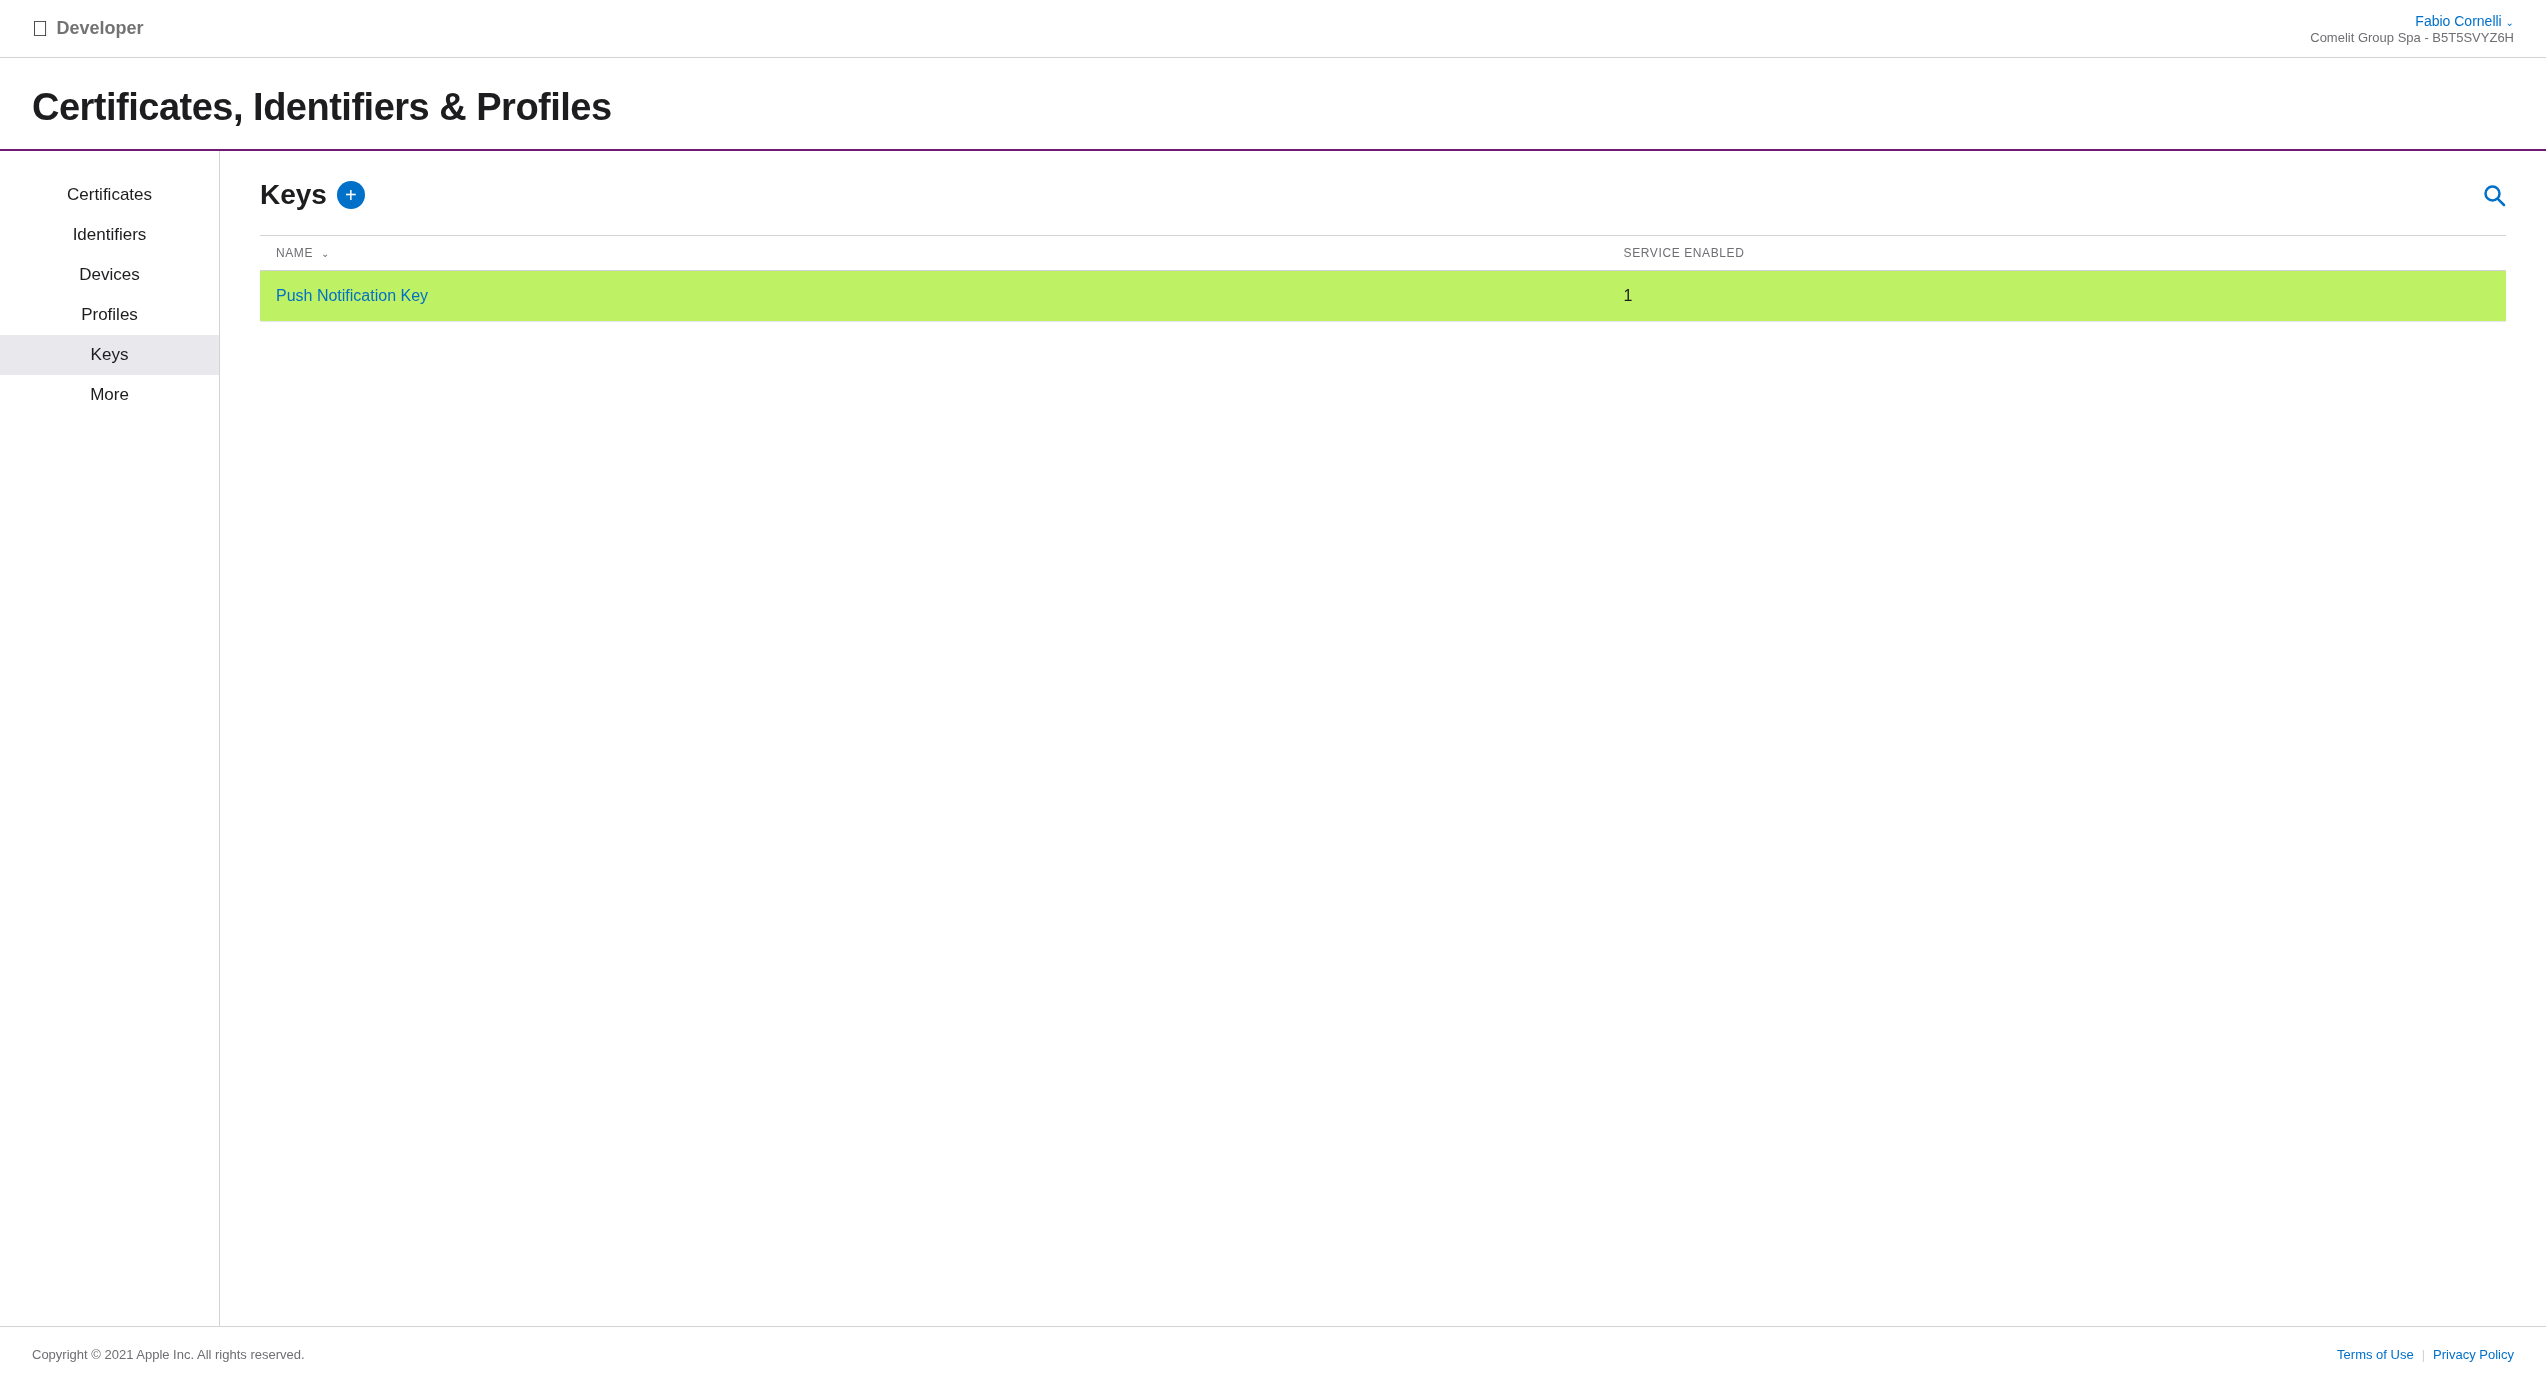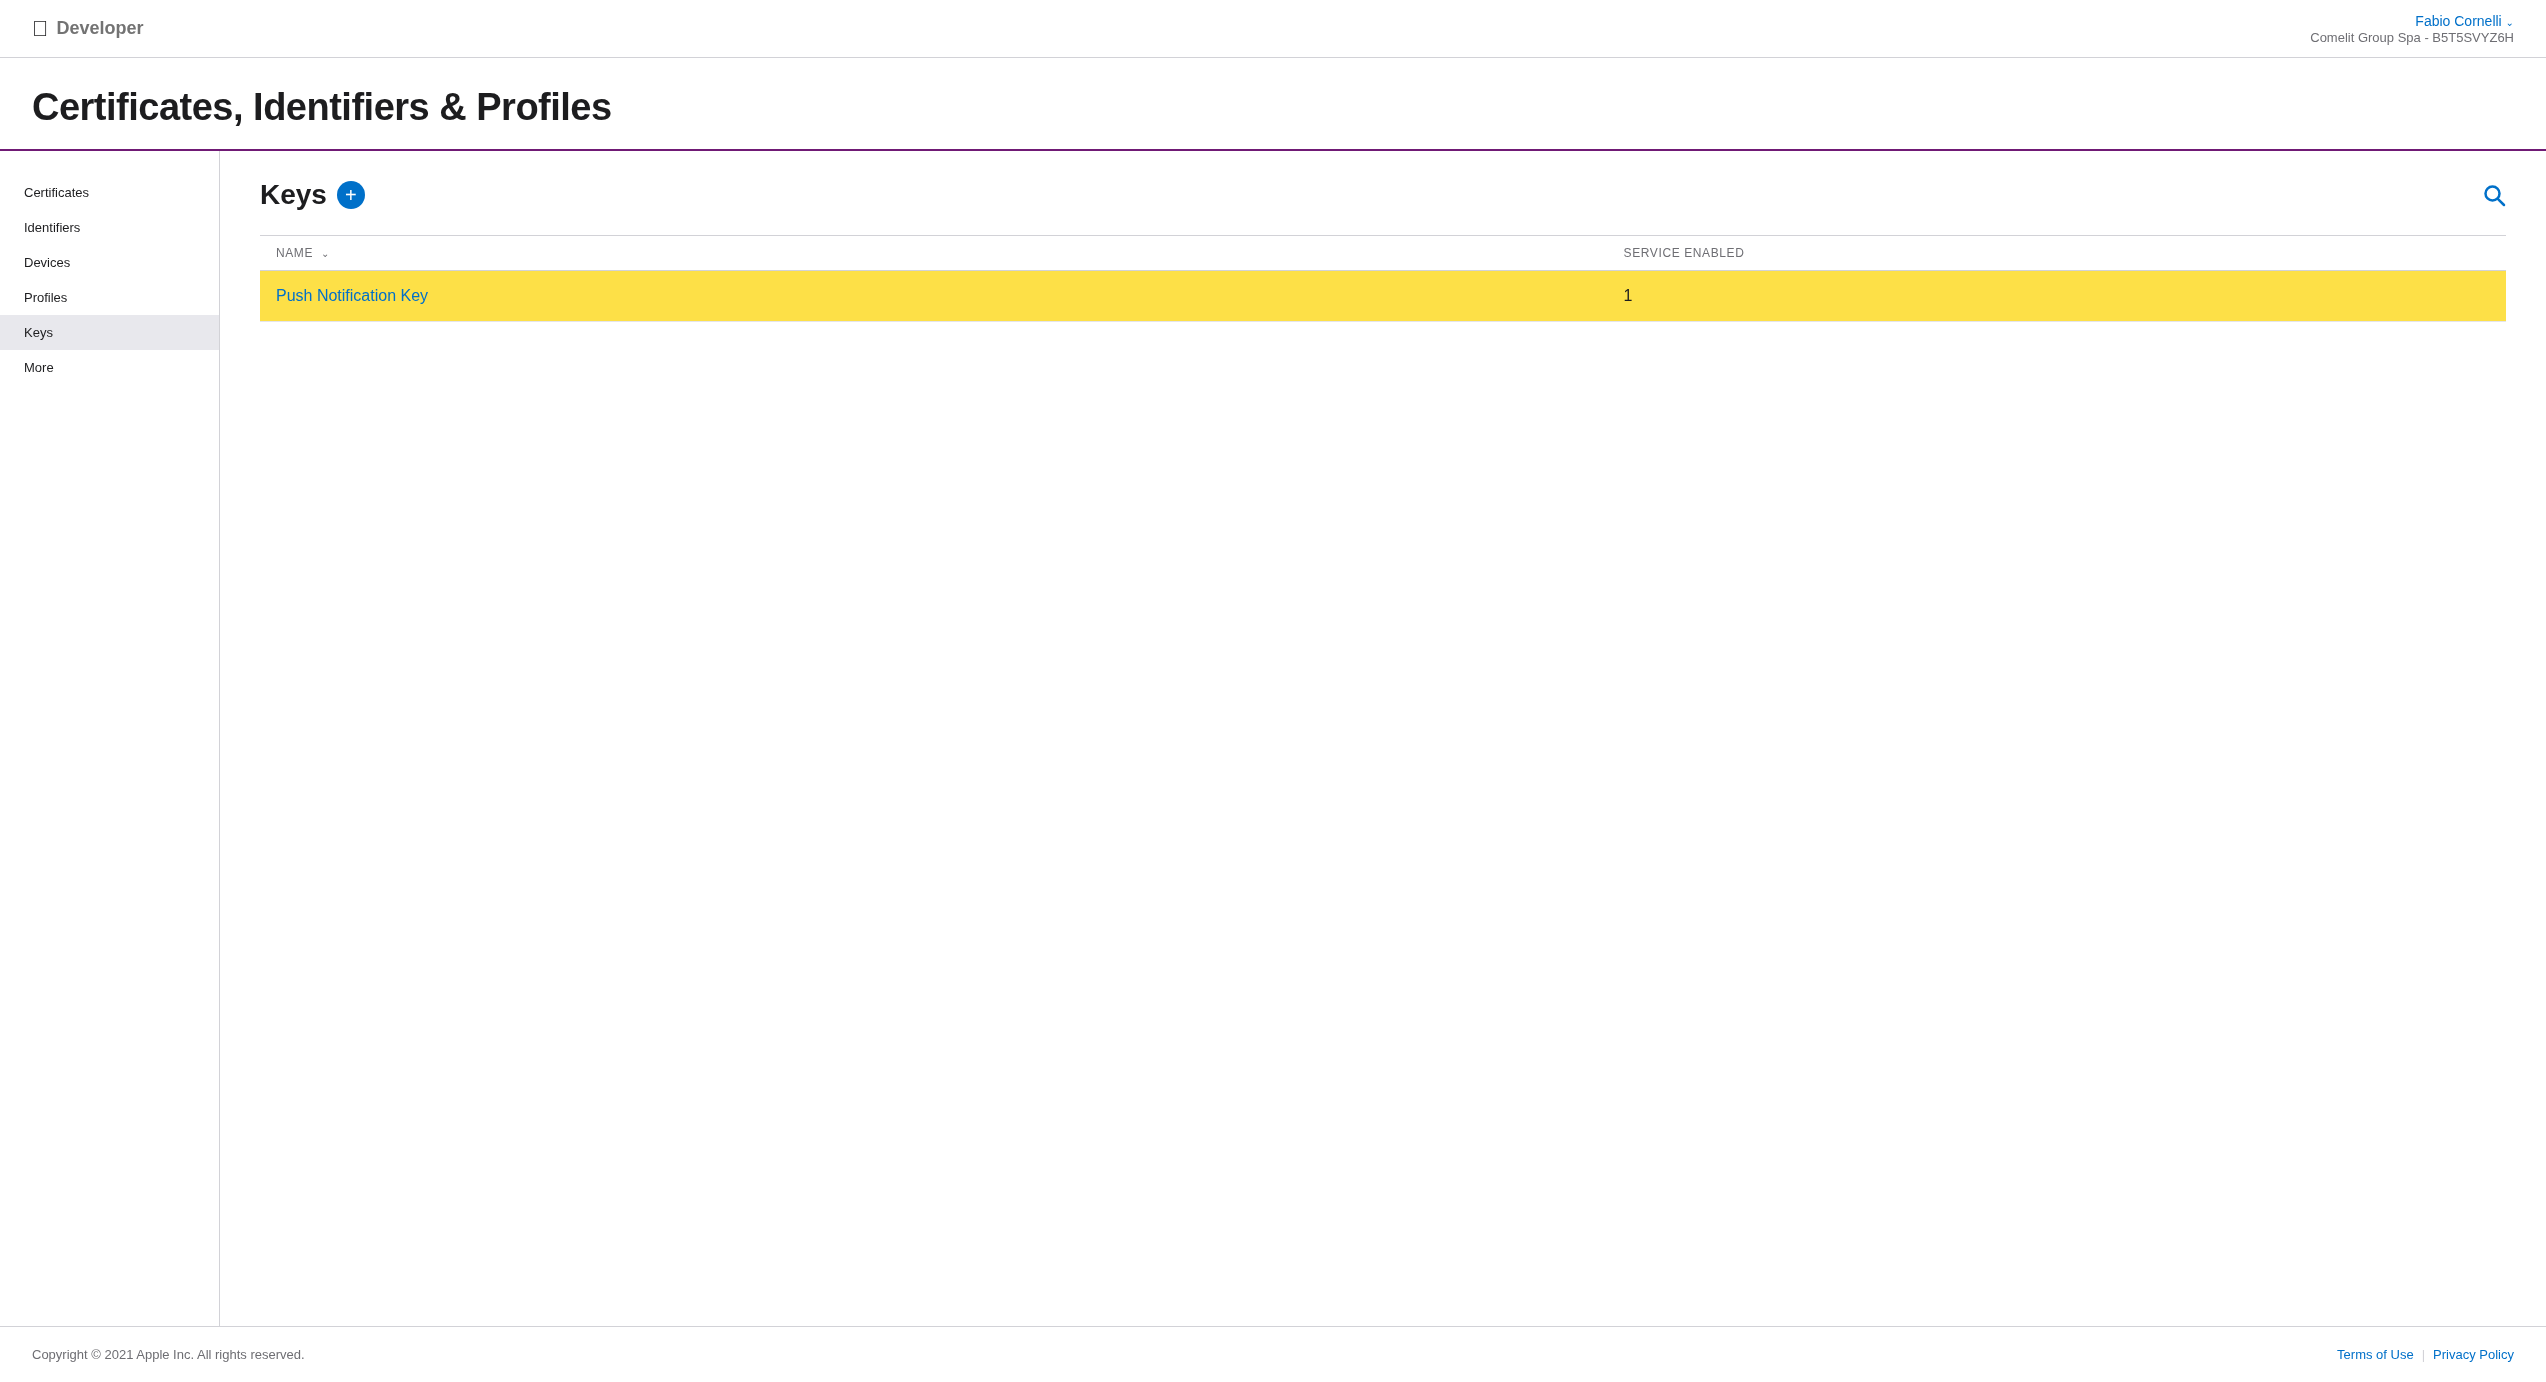--- a/index.html
+++ b/index.html
@@ -91,25 +91,26 @@
     .sidebar {
       width: 220px;
       flex-shrink: 0;
       padding: 24px 0;
       border-right: 1px solid #d2d2d7;
     }
 
     .sidebar-item {
       display: block;
       padding: 10px 24px;
-      font-size: 13px;
+      font-size: 17px;
       color: #1d1d1f;
       cursor: pointer;
       text-decoration: none;
       border-radius: 0;
+      text-align: center;
     }
 
     .sidebar-item.active {
       background: #e8e8ed;
       font-weight: 400;
     }
 
     
     .main-content {
       flex: 1;
@@ -192,21 +193,21 @@
       width: 40%;
     }
 
     .sort-arrow {
       font-size: 10px;
       color: #6e6e73;
       margin-left: 4px;
     }
 
     .keys-table tbody tr {
-      background: #fde047;
+      background: #bef264;
       border-bottom: 1px solid #e5e5ea;
     }
 
     .keys-table td {
       padding: 16px 16px;
       font-size: 16px;
       color: #1d1d1f;
     }
 
     .key-link {

